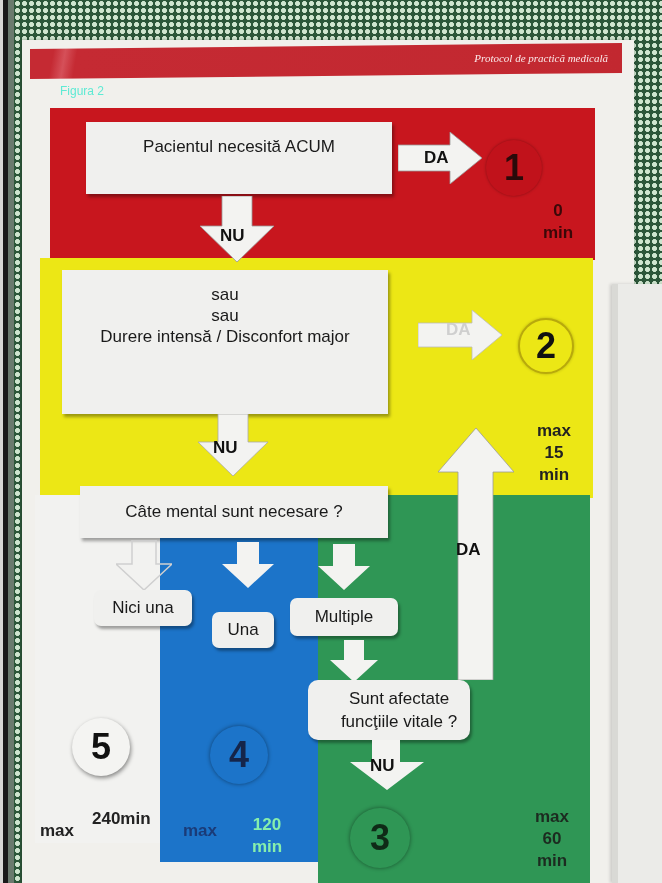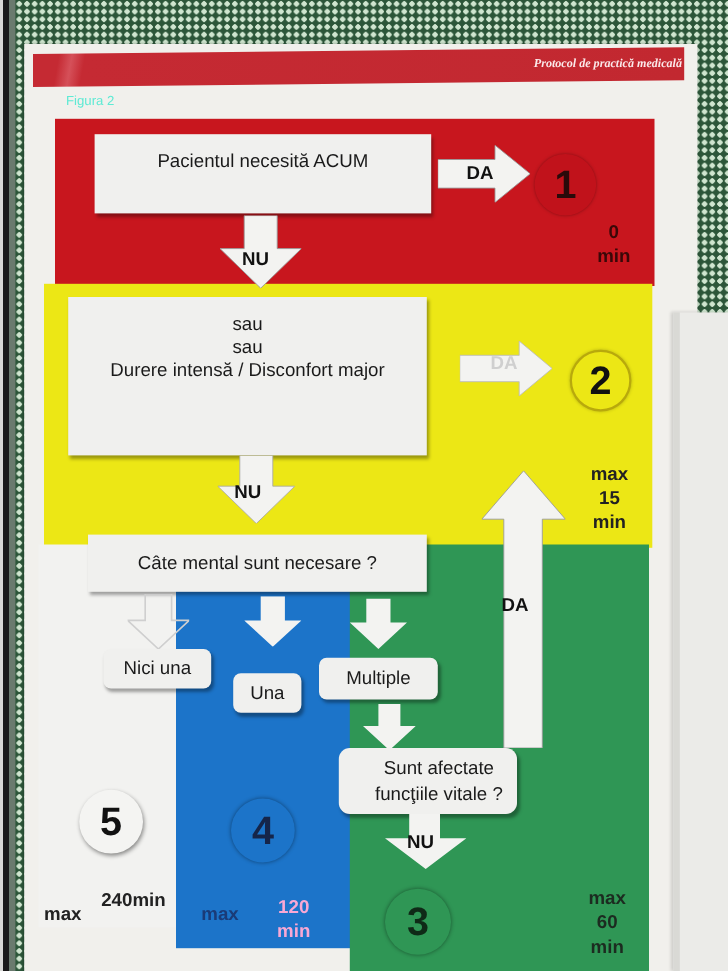--- a/index.html
+++ b/index.html
@@ -28,23 +28,23 @@
     background: #ebebe8;
     border-left: 6px solid #d9d9d5;
     box-shadow: -2px 0 3px rgba(0,0,0,.15);
   }
   .header-band {
     position: absolute; left: 30px; top: 46px; width: 592px; height: 30px;
     background: linear-gradient(100deg, #c52a33 0 4%, #d55059 6%, #c52a33 8%, #c22830 100%);
     transform: skewY(-0.6deg);
   }
   .header-text {
-    position: absolute; right: 42px; top: 52px;
+    position: absolute; right: 54px; top: 52px;
     color: #fbe9ea; font-family: "Liberation Serif", serif; font-style: italic;
-    font-size: 11px; font-weight: bold;
+    font-size: 11px; font-weight: normal;
   }
   .figura {
     position: absolute; left: 60px; top: 84px; font-size: 12px; color: #5eead4;
   }
   .band { position: absolute; }
   .band-red { left: 50px; top: 108px; width: 545px; height: 152px; background: #c8161e; }
   .band-yellow { left: 40px; top: 258px; width: 553px; height: 240px; background: #ece715; }
   .band-white { left: 35px; top: 495px; width: 135px; height: 348px; background: #f2f2f0; }
   .band-blue { left: 160px; top: 532px; width: 162px; height: 330px; background: #1c74c9; }
   .band-green { left: 318px; top: 495px; width: 272px; height: 388px; background: #2f9655; }
@@ -170,21 +170,21 @@
 <div class="circle" style="left:72px; top:718px; width:58px; height:58px; background:#f4f4f2; box-shadow:1px 2px 4px rgba(0,0,0,.45);">
   <span>5</span>
 </div>
 <div class="timelbl" style="left:40px; top:820px;">max</div>
 <div class="timelbl" style="left:92px; top:808px;">240min</div>
 
 <div class="circle" style="left:210px; top:726px; width:58px; height:58px; background:#1c74c9; box-shadow:0 0 4px rgba(0,0,0,.45); color:#15254a;">
   <span>4</span>
 </div>
 <div class="timelbl" style="left:183px; top:820px; color:#1a3b78;">max</div>
-<div class="timelbl" style="left:242px; top:814px; width:50px; color:#f9a8d4;">
+<div class="timelbl" style="left:242px; top:814px; width:50px; color:#86efac;">
   <div>120</div>
   <div>min</div>
 </div>
 
 <div class="circle" style="left:350px; top:808px; width:60px; height:60px; background:#2f9655; box-shadow:0 0 4px rgba(0,0,0,.45); color:#0f2a17;">
   <span>3</span>
 </div>
 <div class="timelbl" style="left:528px; top:806px; width:48px; color:#1c2b20;">
   <div>max</div>
   <div>60</div>

